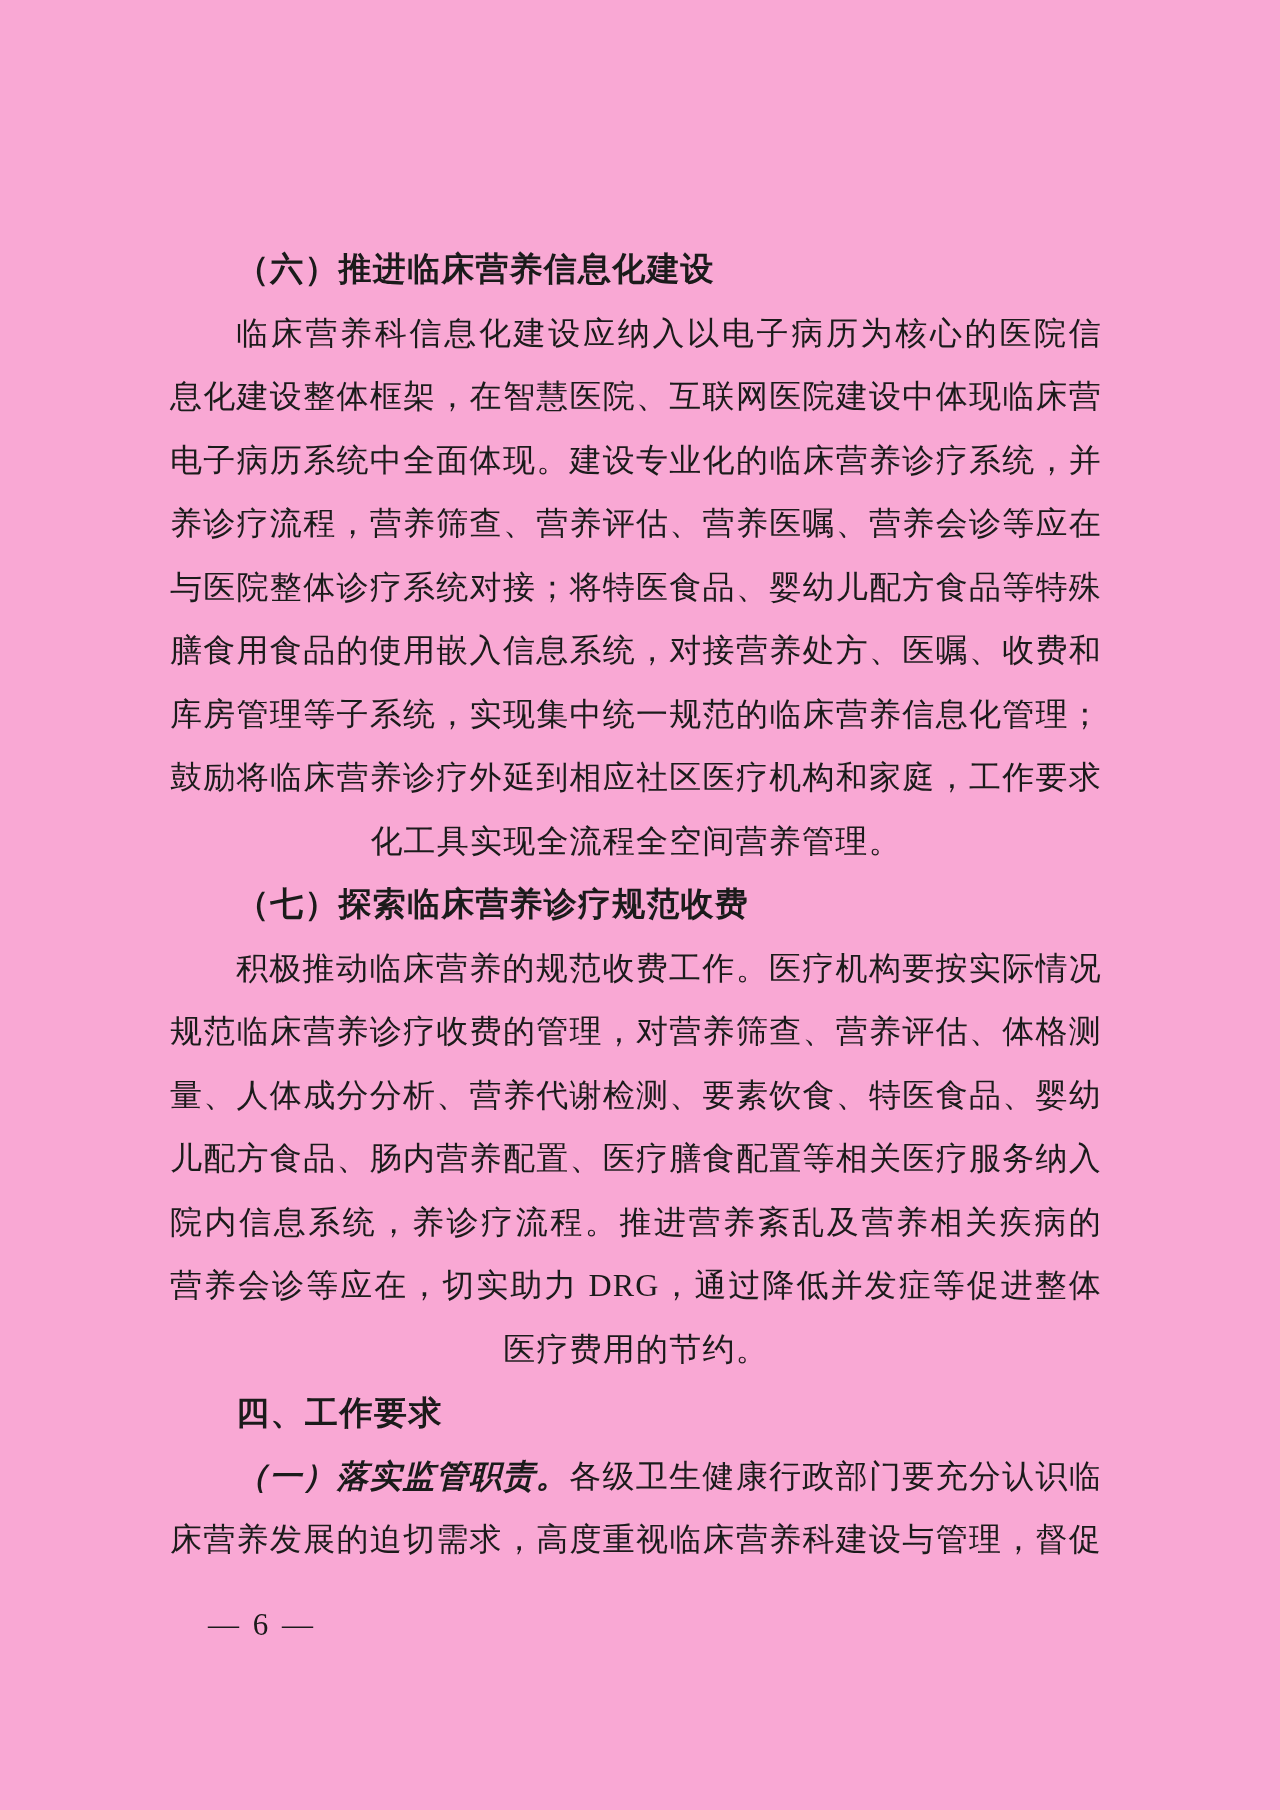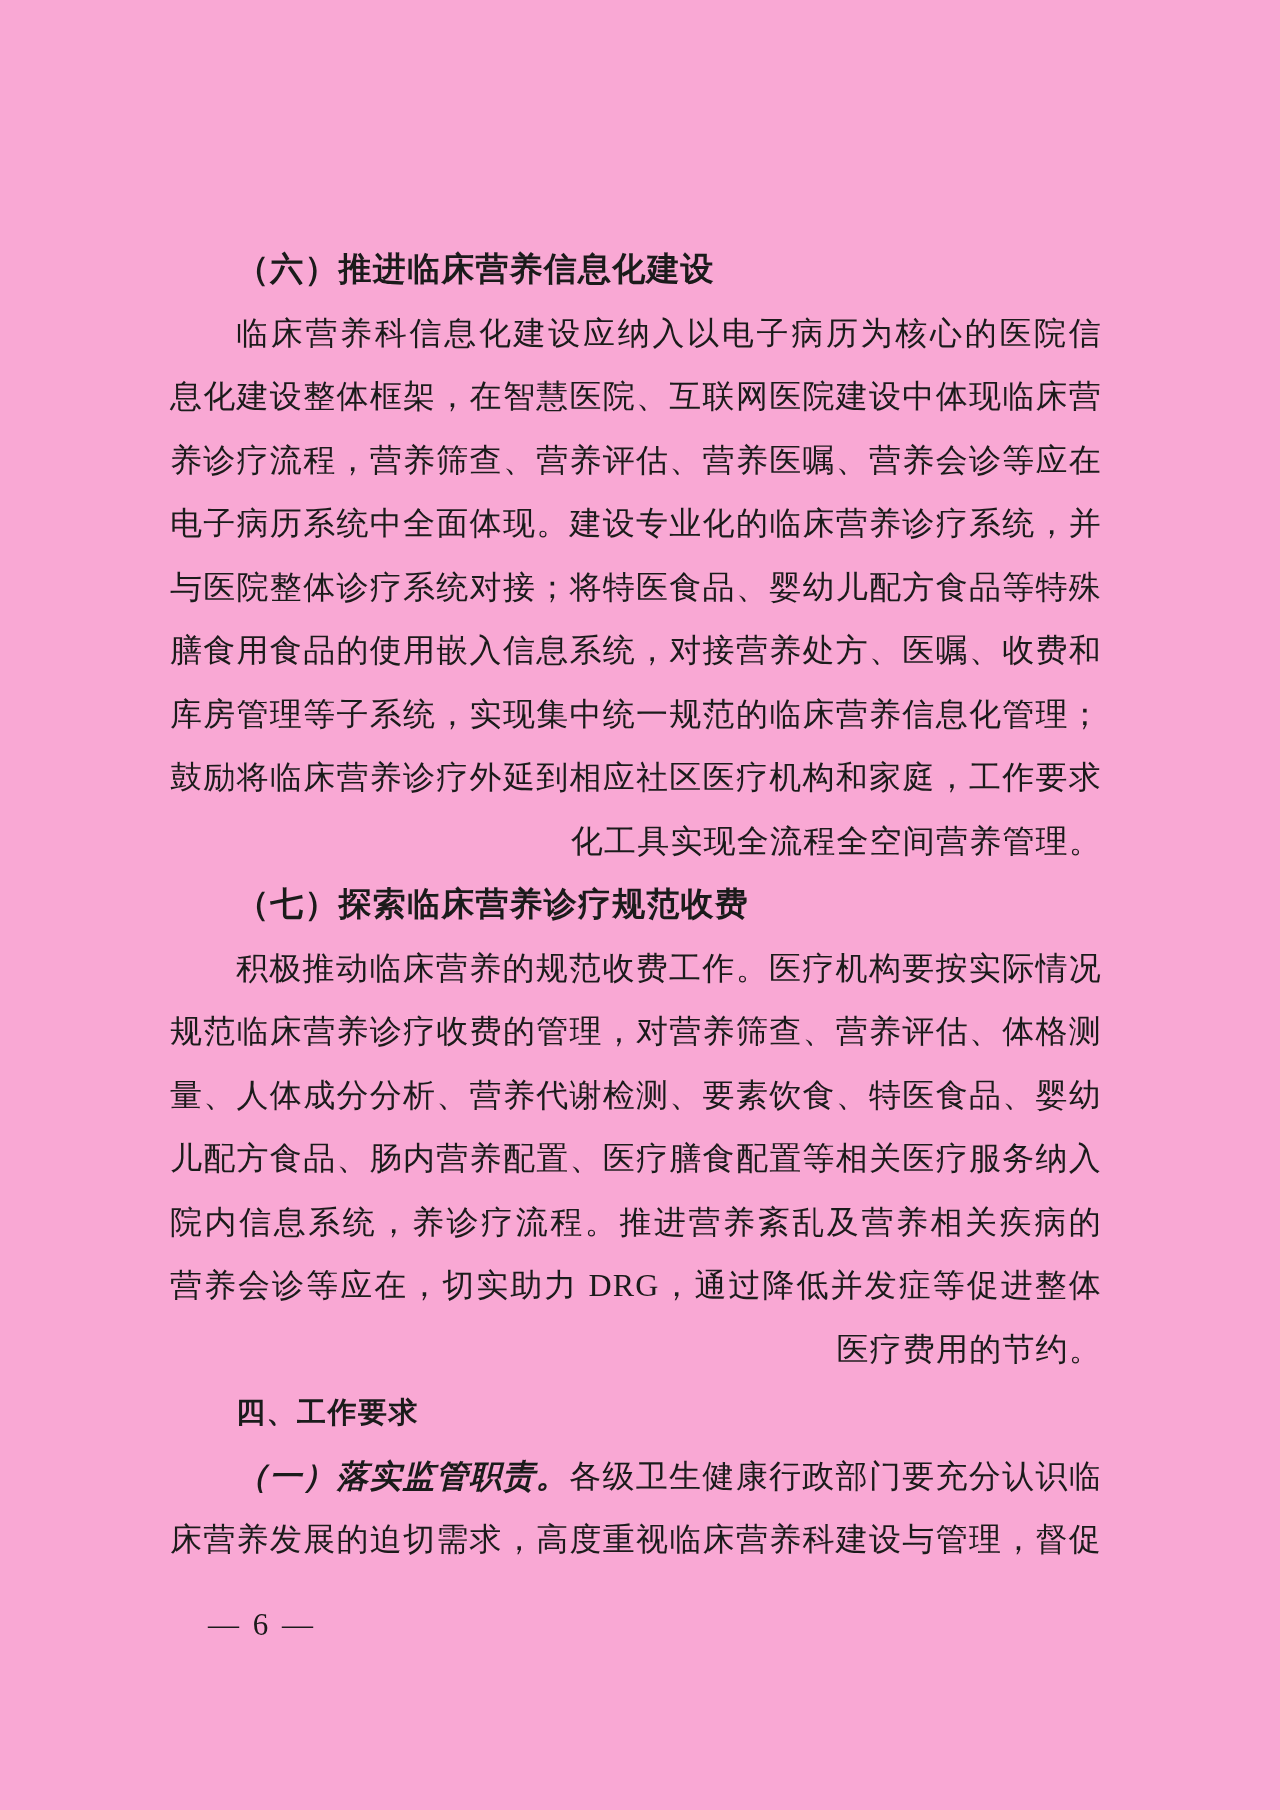--- a/index.html
+++ b/index.html
@@ -38,34 +38,34 @@
   }
   
   .line.first {
     white-space: normal;
     padding-left: 66px;
     text-align: justify;
     text-align-last: justify;
   }
   
   .line.short {
-    text-align: right;
+    text-align: center;
   }
   
   .line.h {
     padding-left: 66px;
     font-weight: bold;
     font-size: 33px;
   }
   
   .line.h4 {
     padding-left: 66px;
-    font-family: Liberation Serif, serif;
+    font-family: Liberation Sans, sans-serif;
     font-weight: bold;
-    font-size: 29px;
+    font-size: 33px;
     letter-spacing: 1.5px;
   }
   .lead-bold {
     font-weight: bold;
     font-style: italic;
   }
   .footer {
     position: absolute;
     left: 208px;
     top: 1607px;
@@ -79,22 +79,22 @@
 <body>
 
 <div class="page">
 
   <div class="text-block">
 
     <div class="line h">（六）推进临床营养信息化建设</div>
 
     <div class="line first">临床营养科信息化建设应纳入以电子病历为核心的医院信</div>
     <div class="line full">息化建设整体框架，在智慧医院、互联网医院建设中体现临床营</div>
+    <div class="line full">电子病历系统中全面体现。建设专业化的临床营养诊疗系统，并</div>
     <div class="line full">养诊疗流程，营养筛查、营养评估、营养医嘱、营养会诊等应在</div>
-    <div class="line full">电子病历系统中全面体现。建设专业化的临床营养诊疗系统，并</div>
     <div class="line full">与医院整体诊疗系统对接；将特医食品、婴幼儿配方食品等特殊</div>
     <div class="line full">膳食用食品的使用嵌入信息系统，对接营养处方、医嘱、收费和</div>
     <div class="line full">库房管理等子系统，实现集中统一规范的临床营养信息化管理；</div>
     <div class="line full">鼓励将临床营养诊疗外延到相应社区医疗机构和家庭，工作要求</div>
     <div class="line short">化工具实现全流程全空间营养管理。</div>
 
     <div class="line h">（七）探索临床营养诊疗规范收费</div>
 
     <div class="line first">积极推动临床营养的规范收费工作。医疗机构要按实际情况</div>
     <div class="line full">规范临床营养诊疗收费的管理，对营养筛查、营养评估、体格测</div>

